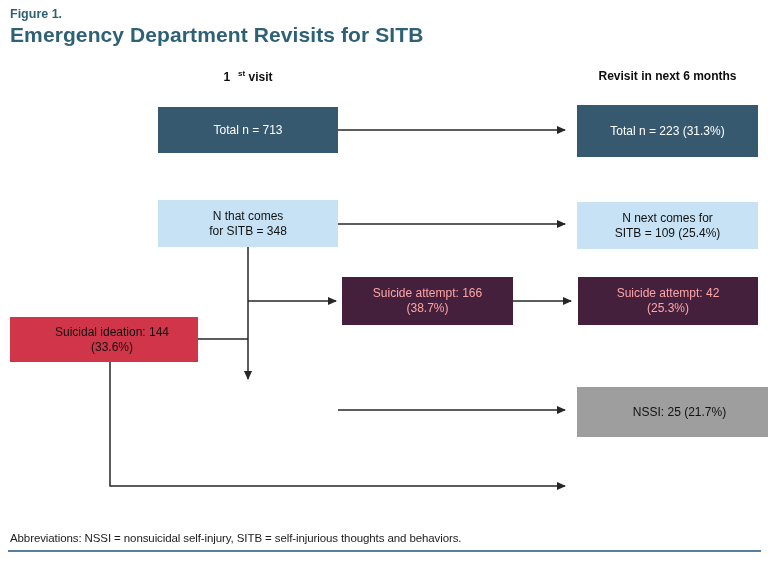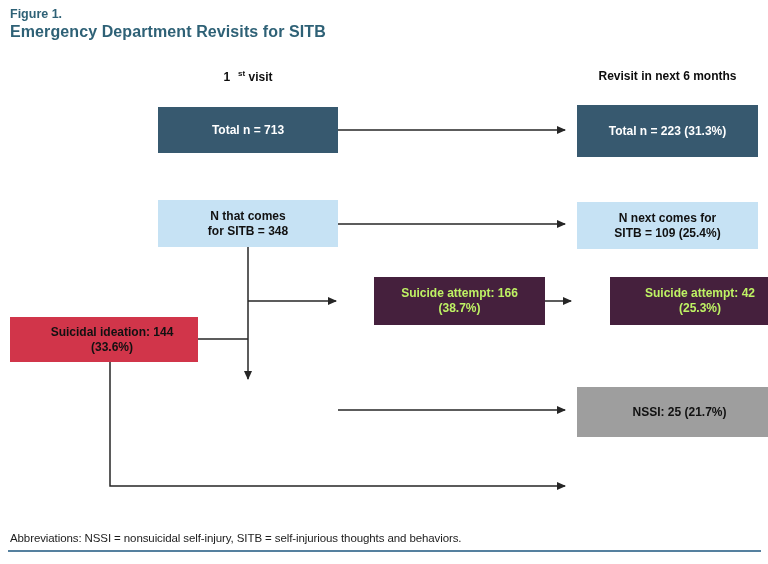--- a/index.html
+++ b/index.html
@@ -20,41 +20,41 @@
     background:#ffffff;
     font-family:"Liberation Sans","DejaVu Sans",sans-serif;
     overflow:hidden;
   }
   .fig-label{
     position:absolute;left:10px;top:7px;
     font-size:12.5px;font-weight:bold;color:var(--heading);
   }
   .fig-title{
     position:absolute;left:10px;top:23px;
-    font-size:16px;font-weight:bold;color:var(--heading);
+    font-size:21px;font-weight:bold;color:var(--heading);
     letter-spacing:.1px;
   }
   .col-header{
     position:absolute;top:69px;
     font-size:12px;font-weight:bold;color:#0d0d0d;
     text-align:center;
   }
   .col-header sup{font-size:8px;margin-left:8px;}
   #hdr-first{left:158px;width:180px;}
   #hdr-revisit{left:567px;width:201px;}
   .box{
     position:absolute;
     display:flex;flex-direction:column;
     align-items:center;justify-content:center;
-    font-size:12px;font-weight:bold;
+    font-size:12px;font-weight:normal;
     line-height:15px;text-align:center;
   }
   .box.teal{background:var(--teal-dark);color:#ffffff;}
   .box.lblue{background:var(--blue-light);color:var(--text-dark);}
-  .box.plum{background:var(--plum);color:#bef264;margin-left:32px;}
+  .box.plum{background:var(--plum);color:#fca5a5;}
   .box.red{background:var(--red);color:var(--text-dark);padding-left:16px;}
   .box.gray{background:var(--gray);color:var(--text-dark);}
   #connectors{position:absolute;left:0;top:0;}
   #connectors line,#connectors polyline{
     stroke:var(--line);stroke-width:1.5;fill:none;
   }
   .footnote{
     position:absolute;left:10px;top:532px;
     font-size:11.5px;color:#1c1c1c;letter-spacing:-.1px;
   }

